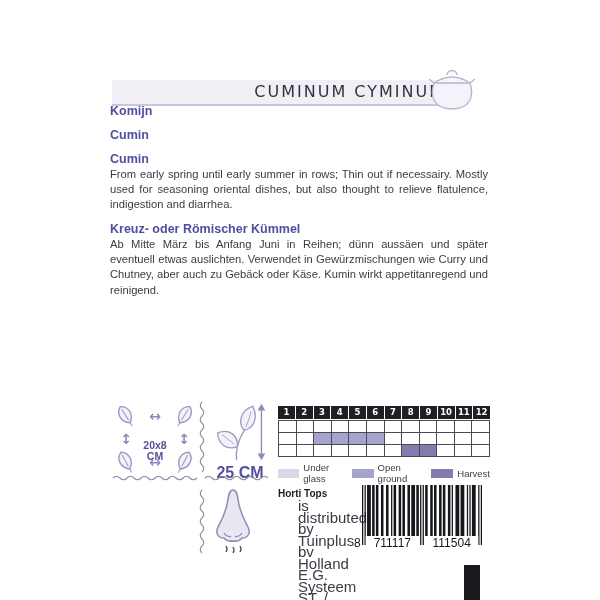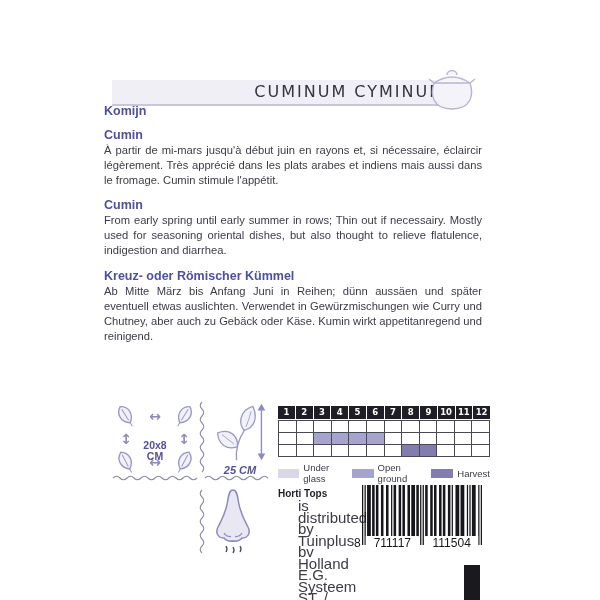--- a/index.html
+++ b/index.html
@@ -8,41 +8,41 @@
   .abs{position:absolute;}
 
   
   .title-band{left:112px;top:80px;width:333px;height:24px;background:#f0eff6;
               border-bottom:2px solid #c9c6db;}
   .title-text{font-family:"DejaVu Sans",sans-serif;font-size:16px;letter-spacing:2px;
               color:#35343e;line-height:24px;padding-left:11px;display:block;white-space:nowrap;text-align:right;}
   .pot-icon{left:423px;top:67px;}
 
   
-  .sections{left:104px;top:104px;width:378px;}
+  .sections{left:110px;top:104px;width:378px;}
   .section{margin-bottom:10px;}
   .section-heading{font-size:12.5px;font-weight:bold;color:#4f4f9f;margin:0 0 1px 0;}
   .section-body{font-size:11.2px;line-height:15.1px;color:#3c3b45;text-align:justify;margin:0;}
 
   
   .spacing-block{left:112px;top:402px;width:88px;height:74px;display:grid;
                  grid-template-columns:28px 30px 28px;grid-template-rows:28px 18px 28px;
                  align-items:center;justify-items:center;}
   .arrow-glyph{color:#8d8abc;font-family:"DejaVu Sans",sans-serif;font-size:14px;font-weight:bold;line-height:1;}
   .spacing-label{color:#55509b;font-weight:bold;font-size:10.5px;text-align:center;line-height:11px;margin-top:24px;}
   .leaf{width:24px;height:26px;}
   .leaf-body{fill:#f2f1f8;stroke:#9b98c4;stroke-width:1.4;}
   .leaf-vein{stroke:#9b98c4;stroke-width:1;fill:none;}
   .leaf-tl{transform:rotate(-32deg);}
   .leaf-tr{transform:rotate(32deg);}
   .leaf-bl{transform:rotate(-28deg);}
   .leaf-br{transform:rotate(28deg);}
 
   .height-block{left:206px;top:402px;width:68px;height:76px;text-align:center;}
-  .height-label{color:#55509b;font-weight:bold;font-size:11px;margin-top:-2px;font-style:italic;}
+  .height-label{color:#55509b;font-weight:bold;font-size:16px;margin-top:-2px;}
 
   .vwave1{left:198px;top:401px;}
   .vwave2{left:198px;top:489px;}
   .hwave1{left:112px;top:474px;}
   .hwave2{left:204px;top:474px;}
   .wave{stroke:#8c8aa6;stroke-width:1.1;fill:none;}
 
   
   .calendar{left:278px;top:406px;width:212px;}
   .cal-head{display:grid;grid-template-columns:repeat(12,1fr);gap:1px;}
@@ -83,21 +83,20 @@
     <path d="M11 16 L6 12 M47 16 L52 12" fill="none" stroke="#b7b5cf" stroke-width="1.4"></path>
     <path d="M11 16 L47 16 C51 28 48 42 29 42 C10 42 7 28 11 16 Z" fill="#f4f3f9" stroke="#b7b5cf" stroke-width="1.4"></path>
   </svg>
 
   <div class="abs sections">
     <div class="section">
       <h3 class="section-heading">Komijn</h3>
     </div>
     <div class="section">
       <h3 class="section-heading">Cumin</h3>
-      <p class="section-body">À partir de mi-mars jusqu'à début juin en rayons et, si nécessaire, éclaircir légèrement. Très apprécié dans les plats arabes et indiens mais aussi dans le fromage. Cumin stimule l'appétit.</p>
     </div>
     <div class="section">
       <h3 class="section-heading">Cumin</h3>
       <p class="section-body">From early spring until early summer in rows; Thin out if necessairy. Mostly used for seasoning oriental dishes, but also thought to relieve flatulence, indigestion and diarrhea.</p>
     </div>
     <div class="section">
       <h3 class="section-heading">Kreuz- oder Römischer Kümmel</h3>
       <p class="section-body">Ab Mitte März bis Anfang Juni in Reihen; dünn aussäen und später eventuell etwas auslichten. Verwendet in Gewürzmischungen wie Curry und Chutney, aber auch zu Gebäck oder Käse. Kumin wirkt appetitanregend und reinigend.</p>
     </div>
   </div>

